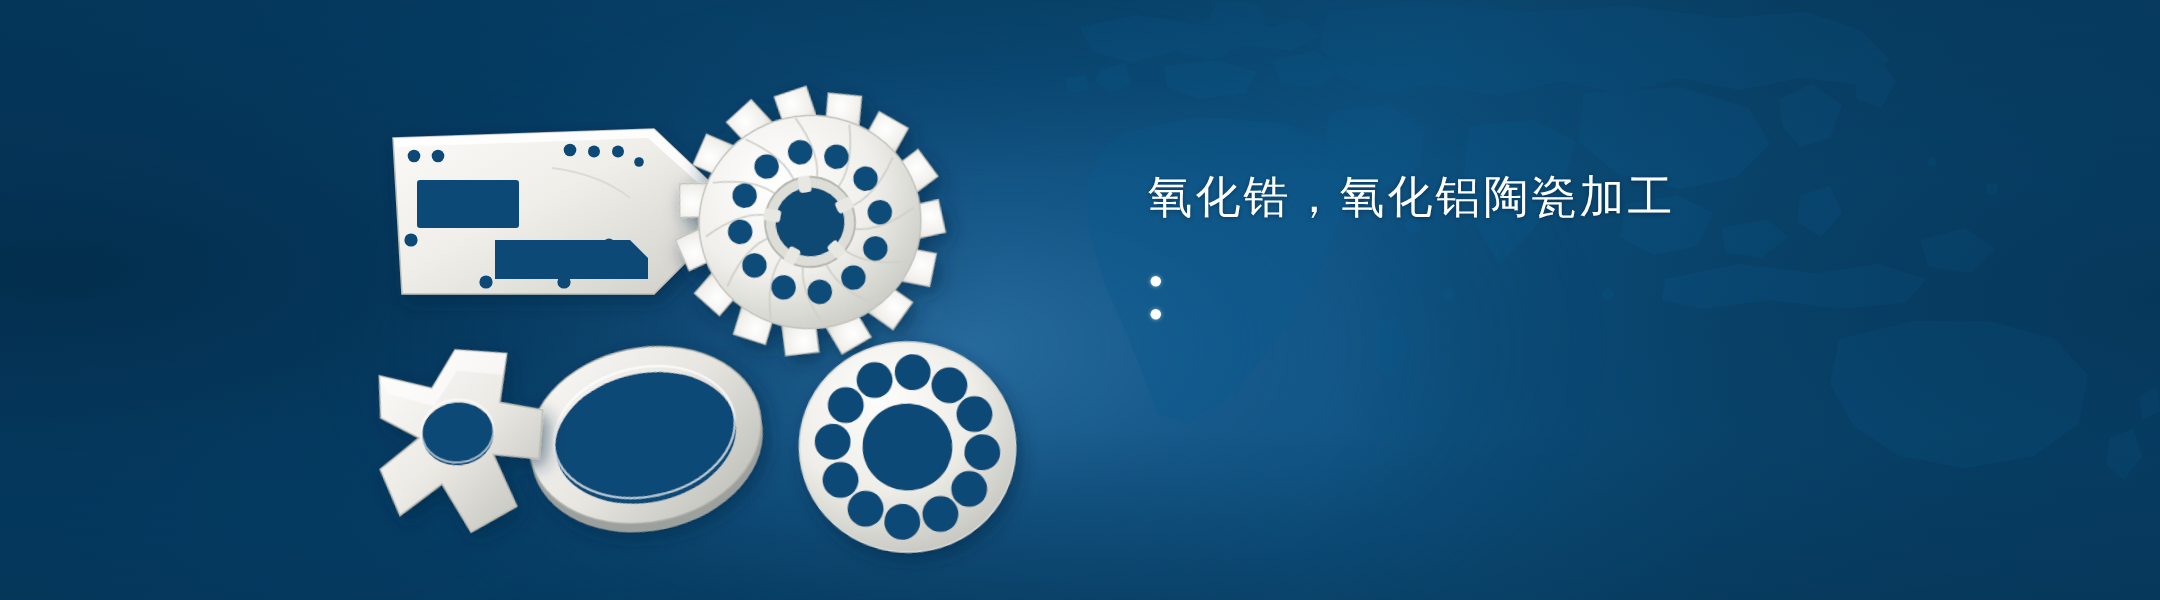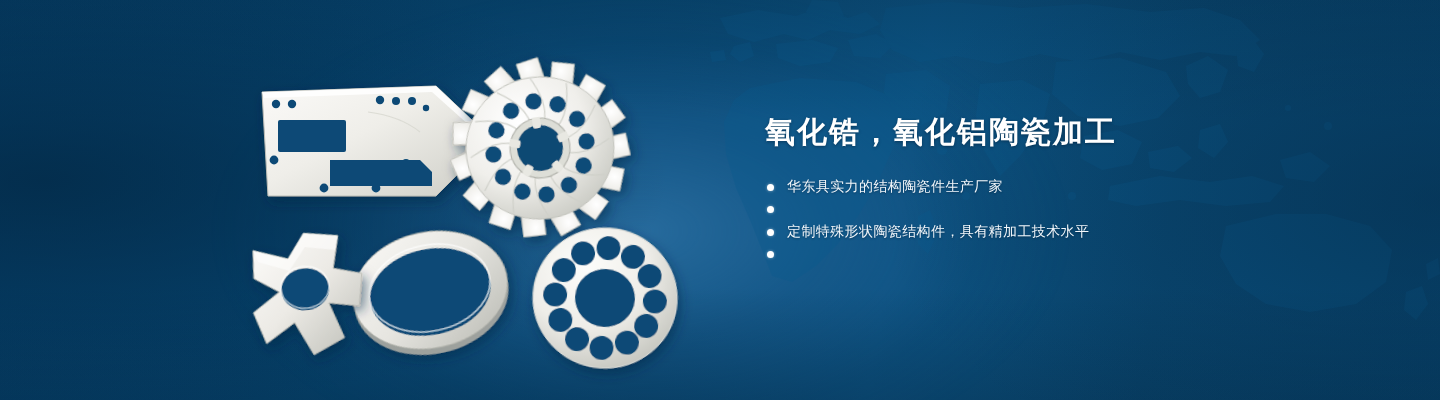--- a/index.html
+++ b/index.html
@@ -26,21 +26,21 @@
       linear-gradient(180deg,rgba(4,42,70,0.30) 0%,rgba(0,0,0,0) 30%,rgba(0,0,0,0) 72%,rgba(3,38,64,0.34) 100%);
   }
   .map{
     position:absolute;right:0;top:0;width:760px;height:330px;opacity:.40;
     color:#0b5a8d;
   }
   
   .copy{position:absolute;left:765px;top:112px;width:620px;}
   .headline{
     font-size:30px;line-height:40px;color:#ffffff;letter-spacing:2px;
-    font-weight:700;text-shadow:0 1px 3px rgba(0,20,40,.45);
+    font-weight:400;text-shadow:0 1px 3px rgba(0,20,40,.45);
     white-space:nowrap;
   }
   .bullets{list-style:none;margin:24px 0 0 2px;padding:0;}
   .bullets li{
     display:flex;align-items:center;height:22px;margin:0 0 0.5px 0;
     font-size:14px;color:#f2f7fb;letter-spacing:.4px;
     text-shadow:0 1px 2px rgba(0,20,40,.4);
   }
   .dot{
     width:7px;height:7px;border-radius:50%;background:#ffffff;
@@ -258,28 +258,20 @@
       </g>
       <ellipse cx="0" cy="0" rx="72" ry="70" fill="none" stroke="#ffffff" stroke-width="1" opacity=".45"></ellipse>
     </g>
   </svg>
 
   <div class="copy">
     <div class="headline">氧化锆，氧化铝陶瓷加工</div>
     <ul class="bullets">
       <li>
         <span class="dot"></span>
-        <span>华东具实力的结构陶瓷件生产厂家</span>
-      </li>
-      <li>
-        <span class="dot"></span>
-      </li>
-      <li>
-        <span class="dot"></span>
-        <span>定制特殊形状陶瓷结构件，具有精加工技术水平</span>
       </li>
       <li>
         <span class="dot"></span>
       </li>
     </ul>
   </div>
 
 </div>
 
 </body></html>

